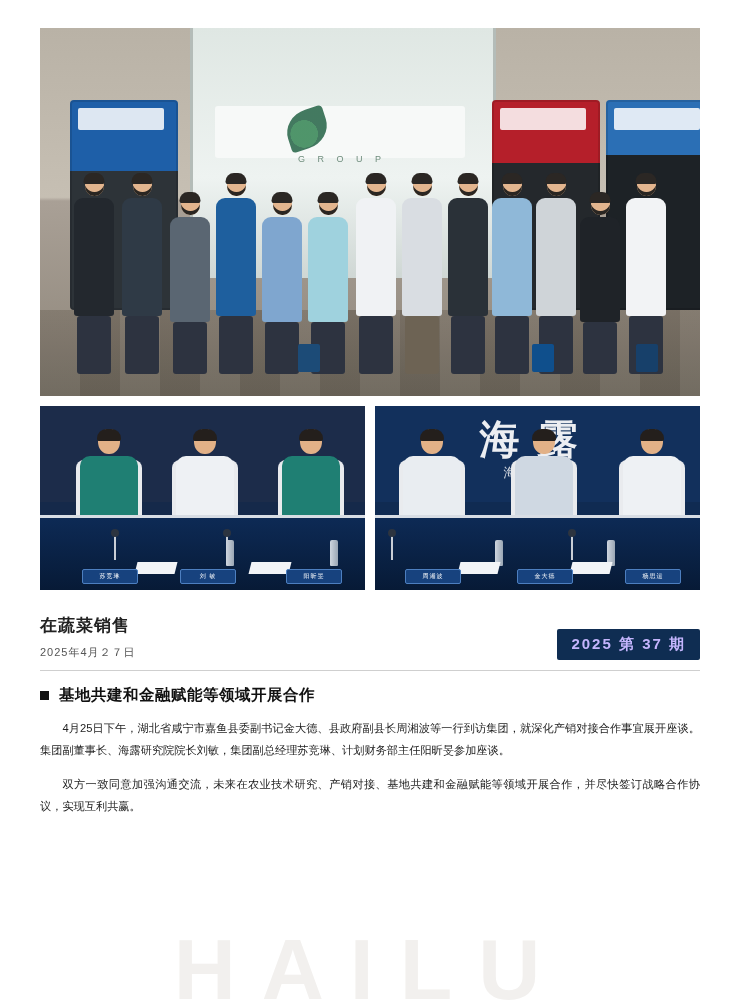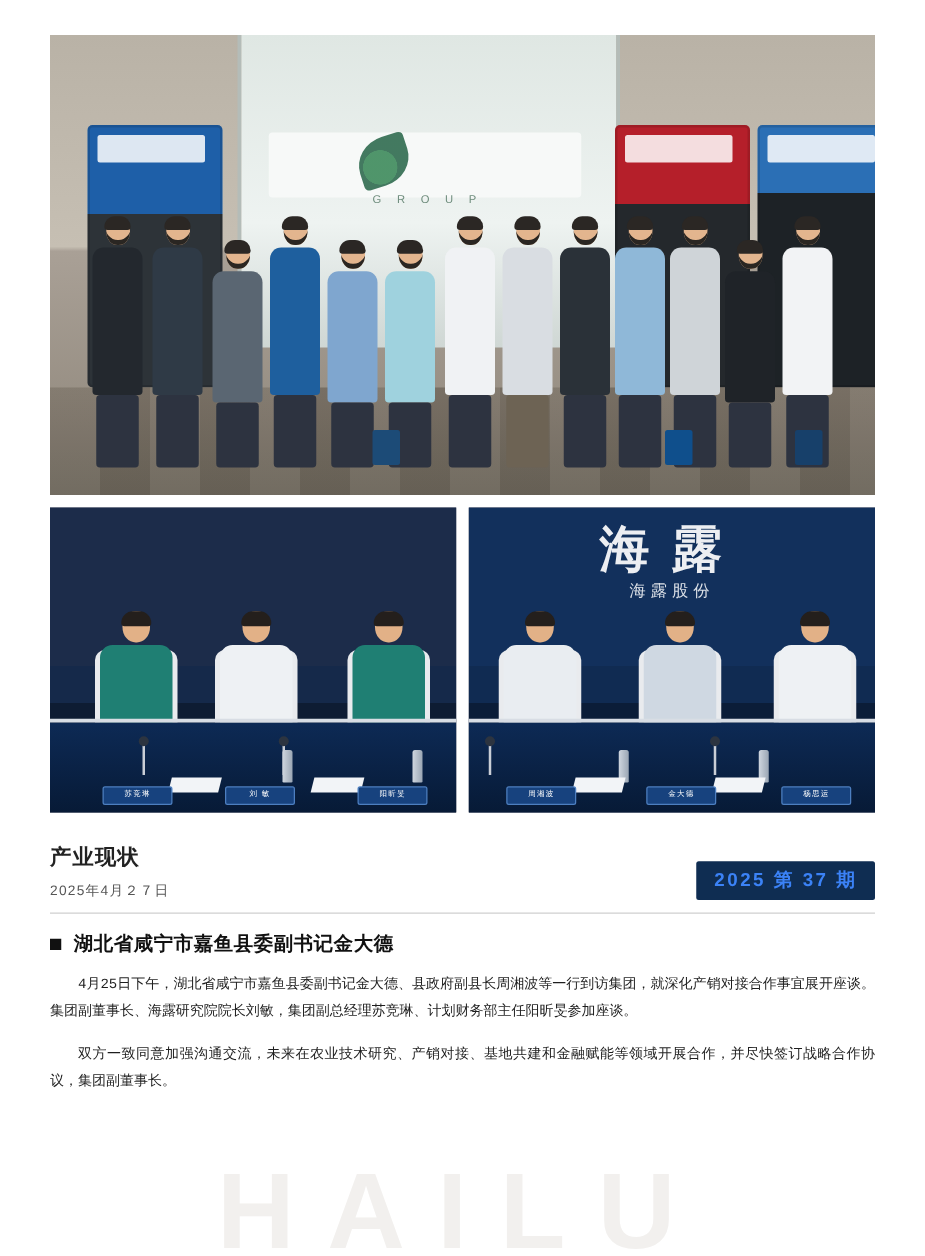--- a/index.html
+++ b/index.html
@@ -47,21 +47,21 @@
     overflow: hidden;
     background: #6d6f74;
   }
   .photo-row {
     display: flex;
     gap: 10px;
     margin-top: 10px;
   }
   .photo-sub {
     width: 325px;
-    height: 244px;
+    height: 184px;
     position: relative;
     overflow: hidden;
     background: #14213d;
   }
 
   
   .pm-bg {
     position: absolute; inset: 0;
     background:
       linear-gradient(to bottom, #b9b2a6 0%, #c6bfb3 46%, #a9a096 47%, #8d8579 100%);
@@ -224,21 +224,21 @@
     letter-spacing: 1px;
   }
   .dept-date {
     margin-top: 8px;
     font-size: 11px;
     color: #555;
     letter-spacing: 1px;
   }
   .issue-badge {
     background: #0f2d52;
-    color: #3b82f6;
+    color: #c4b5fd;
     font-size: 15px;
     font-weight: 700;
     padding: 6px 14px;
     letter-spacing: 2px;
     border-radius: 2px;
   }
   .rule {
     margin-top: 10px;
     border: 0;
     border-top: 1px solid #cfcfcf;
@@ -263,21 +263,20 @@
     letter-spacing: .5px;
   }
   .body-text p {
     margin: 12px 0 0 0;
     font-size: 11.2px;
     line-height: 1.95;
     text-align: justify;
     text-justify: inter-ideograph;
     color: #1e1e1e;
     text-indent: 2em;
-    font-family: Liberation Mono, monospace;
   }
 </style>
 </head>
 <body>
 
 <div class="watermark">HAILU</div>
 
 <div class="page">
 
   <div class="photo-main">
@@ -473,31 +472,31 @@
       <div class="ps-paper" style="left:196px;"></div>
 
       <div class="ps-nameplate" style="left:30px;">周湘波</div>
       <div class="ps-nameplate" style="left:142px;">金大德</div>
       <div class="ps-nameplate" style="left:250px;">杨思运</div>
     </div>
   </div>
 
   <div class="meta-row">
     <div>
-      <div class="dept">产业现状</div>
+      <div class="dept">在蔬菜销售</div>
       <div class="dept-date">2025年4月２７日</div>
     </div>
     <div class="issue-badge">2025  第 37 期</div>
   </div>
   <hr class="rule">
 
   <div class="headline-row">
     <span class="headline-bullet"></span>
-    <span class="headline">湖北省咸宁市嘉鱼县委副书记金大德</span>
+    <span class="headline">基地共建和金融赋能等领域开展合作</span>
   </div>
 
   <div class="body-text">
     <p>4月25日下午，湖北省咸宁市嘉鱼县委副书记金大德、县政府副县长周湘波等一行到访集团，就深化产销对接合作事宜展开座谈。集团副董事长、海露研究院院长刘敏，集团副总经理苏竞琳、计划财务部主任阳昕旻参加座谈。</p>
-    <p>双方一致同意加强沟通交流，未来在农业技术研究、产销对接、基地共建和金融赋能等领域开展合作，并尽快签订战略合作协议，集团副董事长。</p>
+    <p>双方一致同意加强沟通交流，未来在农业技术研究、产销对接、基地共建和金融赋能等领域开展合作，并尽快签订战略合作协议，实现互利共赢。</p>
 
   </div>
 
 </div>
 
 </body></html>

